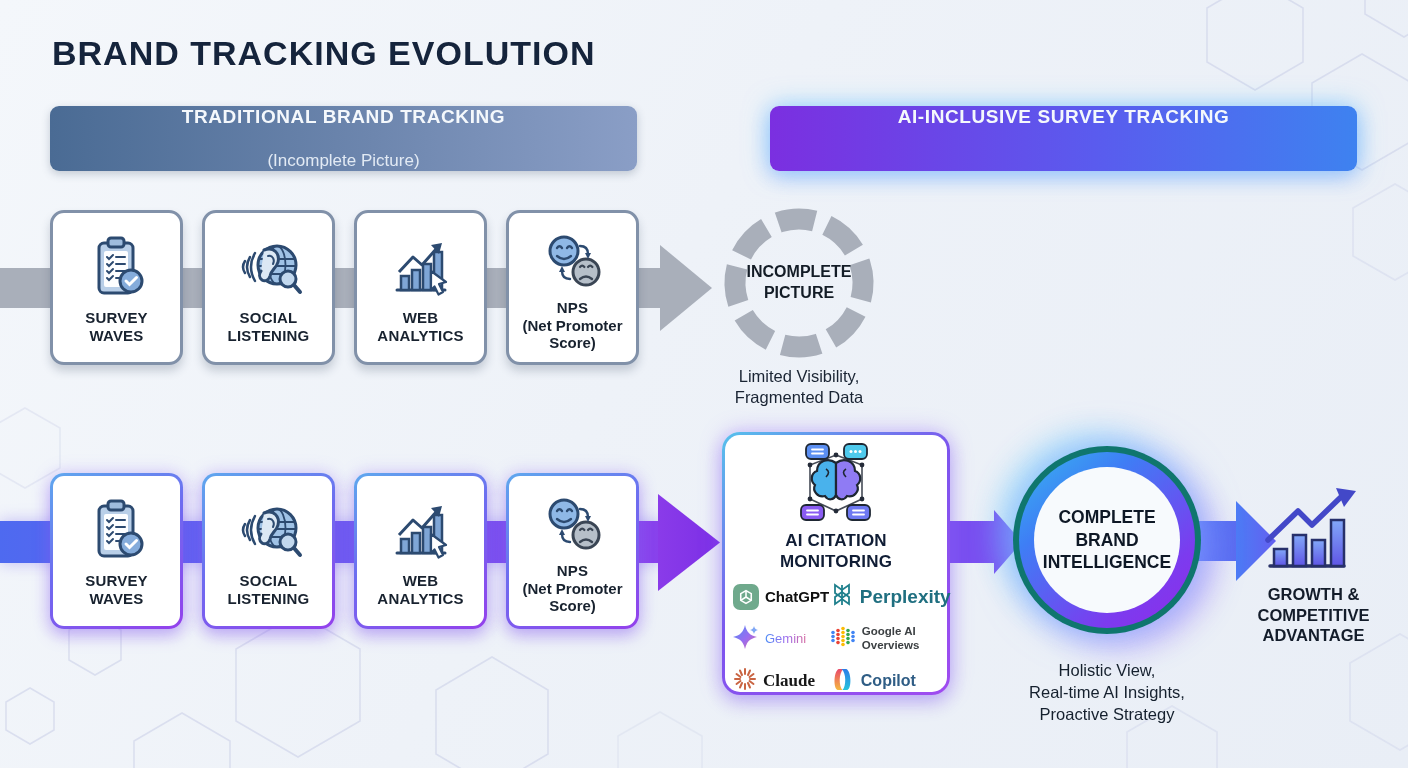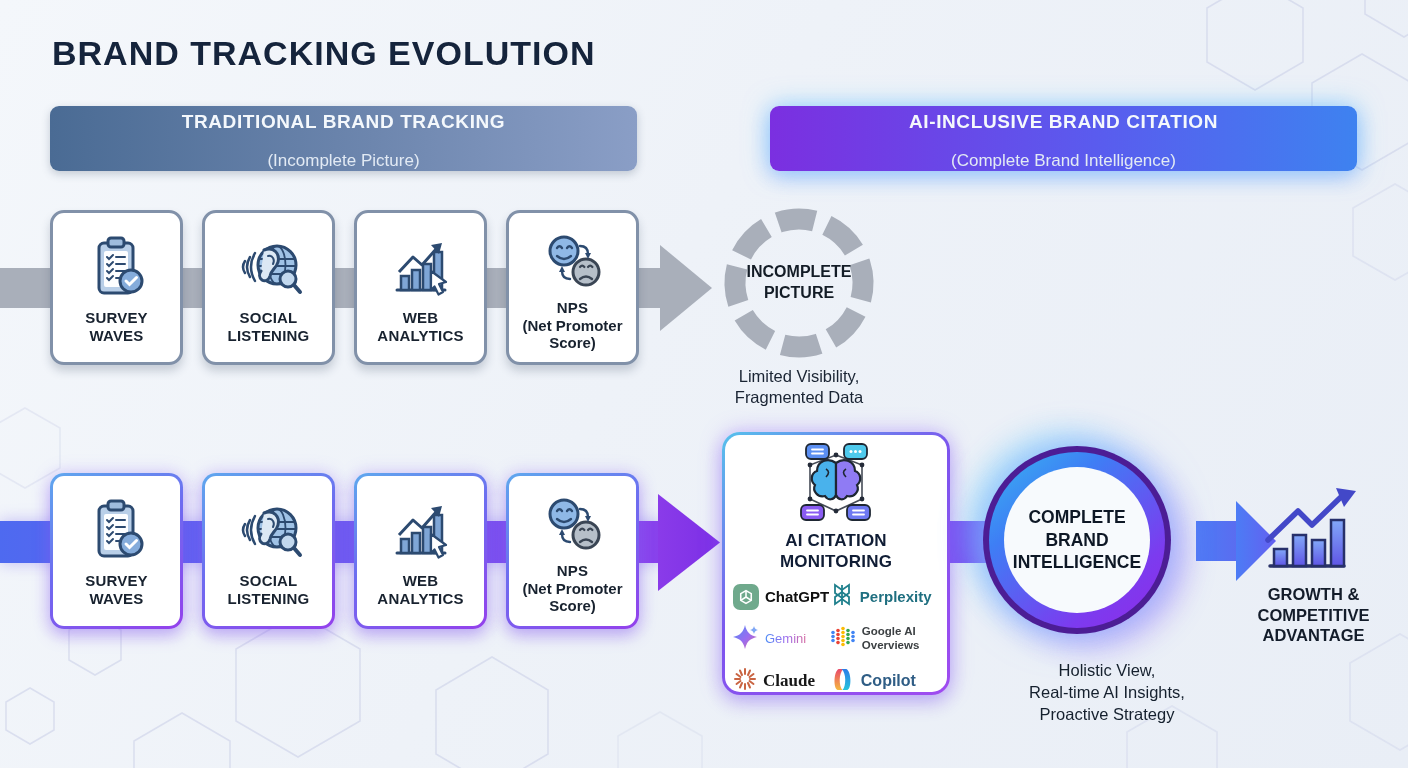--- a/index.html
+++ b/index.html
@@ -14,21 +14,21 @@
   .hexes { position:absolute; left:0; top:0; z-index:0; pointer-events:none; }
 
   .title {
     position:absolute; left:52px; top:34px;
     font-size:34px; font-weight:800; letter-spacing:1px; color:#15243C;
     text-shadow:0 1px 1px rgba(255,255,255,.8);
   }
 
   .banner {
     position:absolute; top:106px; width:587px; height:65px; border-radius:9px;
-    display:flex; flex-direction:column; align-items:center; justify-content:flex-end;
+    display:flex; flex-direction:column; align-items:center; justify-content:space-between;
     z-index:2;
   }
   .banner.trad { left:50px; background:linear-gradient(90deg,#4A6B94 0%,#6D86AE 55%,#8A9EC6 100%);
     box-shadow:0 3px 8px rgba(50,70,100,.25); }
   .banner.ai { left:770px; background:linear-gradient(90deg,#7B2FE0 0%,#5A5BEE 55%,#3E82F0 100%);
     box-shadow:0 0 26px rgba(96,200,255,.6), 0 6px 20px rgba(110,130,250,.4); }
   .b-title { font-size:19px; font-weight:800; color:#F4F8FC; letter-spacing:.6px; }
   .b-sub { font-size:17px; font-weight:400; color:#E2EAF4; margin-top:18px; }
 
   
@@ -90,31 +90,31 @@
   
   .ai-card { left:722px; top:432px; width:228px; height:263px; border-radius:18px;
     background:linear-gradient(140deg,#56C2EC 0%,#7C55EE 45%,#A04BF0 100%);
     box-shadow:0 0 22px rgba(150,100,255,.4), 0 8px 18px rgba(120,90,230,.3); }
   .ai-inner { border-radius:15px; padding-top:8px; }
   .ai-title { font-size:17px; font-weight:800; color:#101D35; text-align:center;
     line-height:1.25; margin:3px 0 10px; letter-spacing:.2px; }
   .logo-grid { display:grid; grid-template-columns:47% 53%; row-gap:13px; width:100%; padding:0 8px; }
   .logo-cell { display:flex; align-items:center; gap:6px; }
   .lg-chatgpt { font-size:15px; font-weight:800; color:#101010; }
-  .lg-perplexity { font-size:15px; font-weight:600; color:#1F6F80; }
+  .lg-perplexity { font-size:19px; font-weight:600; color:#1F6F80; }
   .lg-gemini { font-size:13px; font-weight:400;
     background:linear-gradient(90deg,#4C8DF6,#9A6CF0,#D66BA0);
     -webkit-background-clip:text; background-clip:text; color:transparent; }
   .lg-gai { font-size:11.5px; font-weight:600; color:#3C4043; line-height:1.15; }
   .lg-claude { font-family:"Liberation Serif", serif; font-size:17px; font-weight:600; color:#161616; }
   .lg-copilot { font-size:16px; font-weight:700; color:#2F5D85; }
 
   
-  .halo { position:absolute; left:983px; top:446px; width:188px; height:188px; border-radius:50%;
-    background:#4c1d95; z-index:2;
+  .halo { position:absolute; left:1013px; top:446px; width:188px; height:188px; border-radius:50%;
+    background:#0f766e; z-index:2;
     box-shadow:0 0 34px 6px rgba(130,165,255,.55), -14px -10px 30px rgba(95,215,250,.45), 14px 12px 30px rgba(150,95,250,.4); }
   .ring { position:absolute; left:6px; top:6px; width:176px; height:176px; border-radius:50%;
     background:linear-gradient(140deg,#38B6F0 0%,#3E7EF5 30%,#7C3BEF 75%,#8F2BE8 100%); }
   .ring-inner { position:absolute; left:15px; top:15px; width:146px; height:146px; border-radius:50%;
     background:#F7FAFD; display:flex; align-items:center; justify-content:center;
     text-align:center; font-size:17.5px; font-weight:800; color:#0E1826; line-height:1.3; }
   .cbi-caption { position:absolute; left:1005px; top:660px; width:204px; z-index:2;
     text-align:center; font-size:16.5px; font-weight:500; color:#15202E; line-height:1.32; }
 
   
@@ -172,22 +172,21 @@
   </g>
 </svg>
 
 <h1 class="title">BRAND TRACKING EVOLUTION</h1>
 
 <div class="banner trad">
   <div class="b-title">TRADITIONAL BRAND TRACKING</div>
   <div class="b-sub">(Incomplete Picture)</div>
 </div>
 <div class="banner ai">
-  <div class="b-title">AI-INCLUSIVE BRAND CITATION</div>
-  <div class="b-sub">(Complete Brand Intelligence)</div>
+  <div class="b-title">AI-INCLUSIVE SURVEY TRACKING</div>
 </div>
 
 <div class="band-gray"></div>
 <div class="tri tri-gray"></div>
 
 <div class="card top c1">
   <div class="icon-box">
     <svg width="64" height="66" viewBox="0 0 64 66">
       <rect x="14" y="9" width="34" height="50" rx="5" fill="#B9CFE8" stroke="#2C4A70" stroke-width="3"></rect>
       <rect x="19" y="17" width="24" height="36" rx="2" fill="#FDFEFF"></rect>

